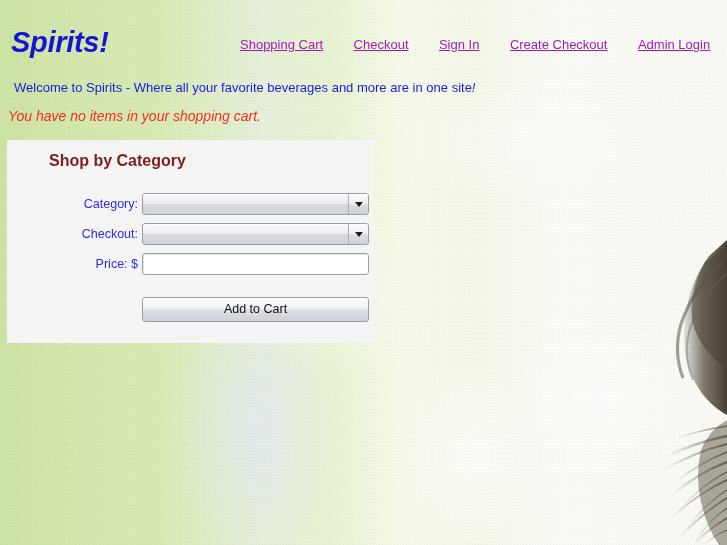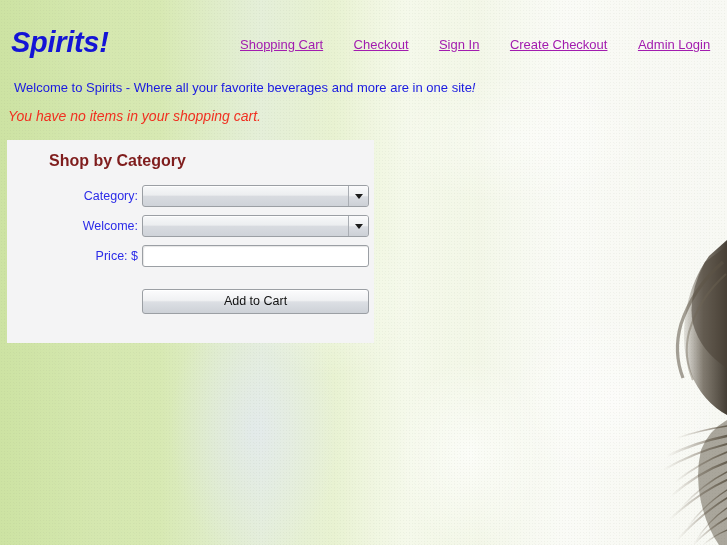--- a/index.html
+++ b/index.html
@@ -156,21 +156,21 @@
     top: 12px;
     font-size: 16px;
     font-weight: bold;
     color: #7f1d1d;
     white-space: nowrap;
     margin-left: 32px;
   }
   #shop-form {
     position: absolute;
     left: 0;
-    top: 44px;
+    top: 52px;
     width: 100%;
   }
   .form-row {
     display: flex;
     align-items: center;
     height: 24px;
     margin-bottom: 6px;
   }
   .form-label {
     width: 135px;
@@ -324,21 +324,21 @@
         <div class="form-label">Category:</div>
         <div class="ctl-select">
           <div class="sel-value"></div>
           <div class="sel-arrow-box">
             <span class="sel-arrow"></span>
           </div>
         </div>
       </div>
 
       <div class="form-row">
-        <div class="form-label">Welcome:</div>
+        <div class="form-label">Checkout:</div>
         <div class="ctl-select">
           <div class="sel-value"></div>
           <div class="sel-arrow-box">
             <span class="sel-arrow"></span>
           </div>
         </div>
       </div>
 
 
       <div class="form-row">

